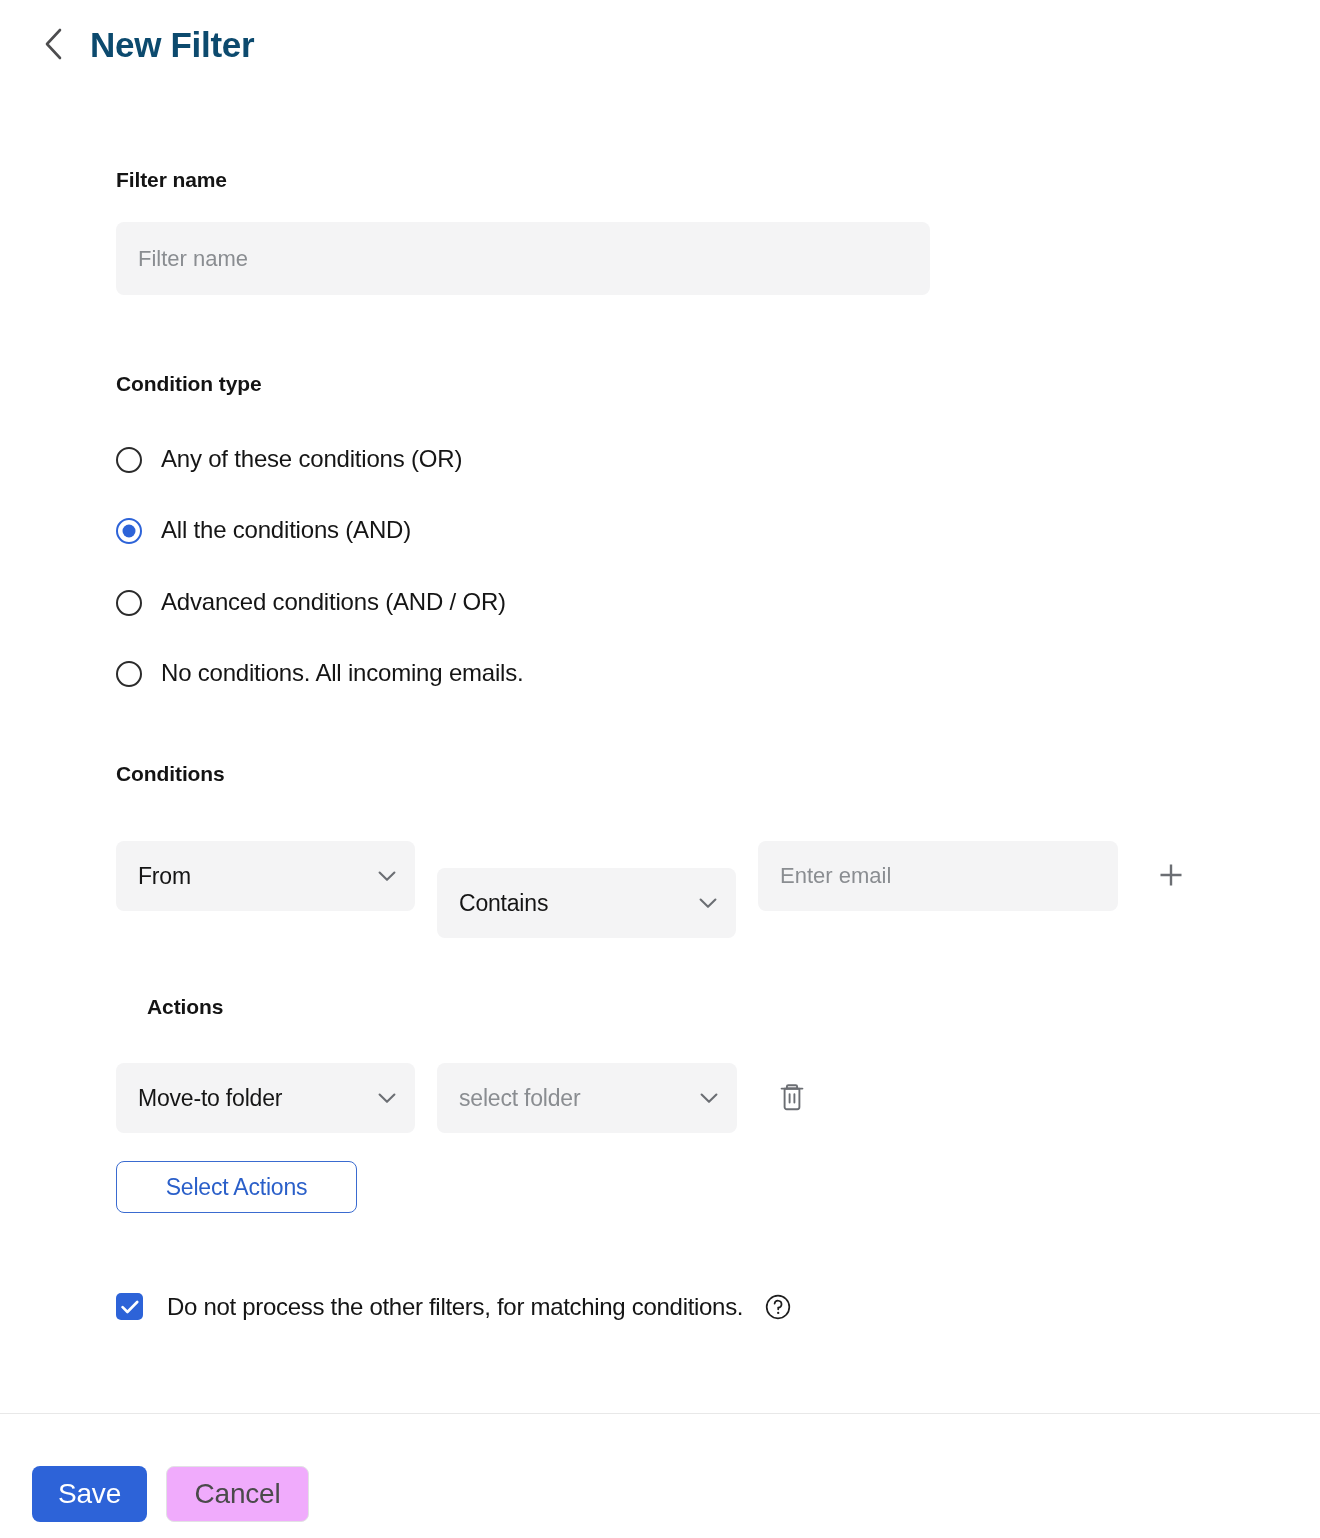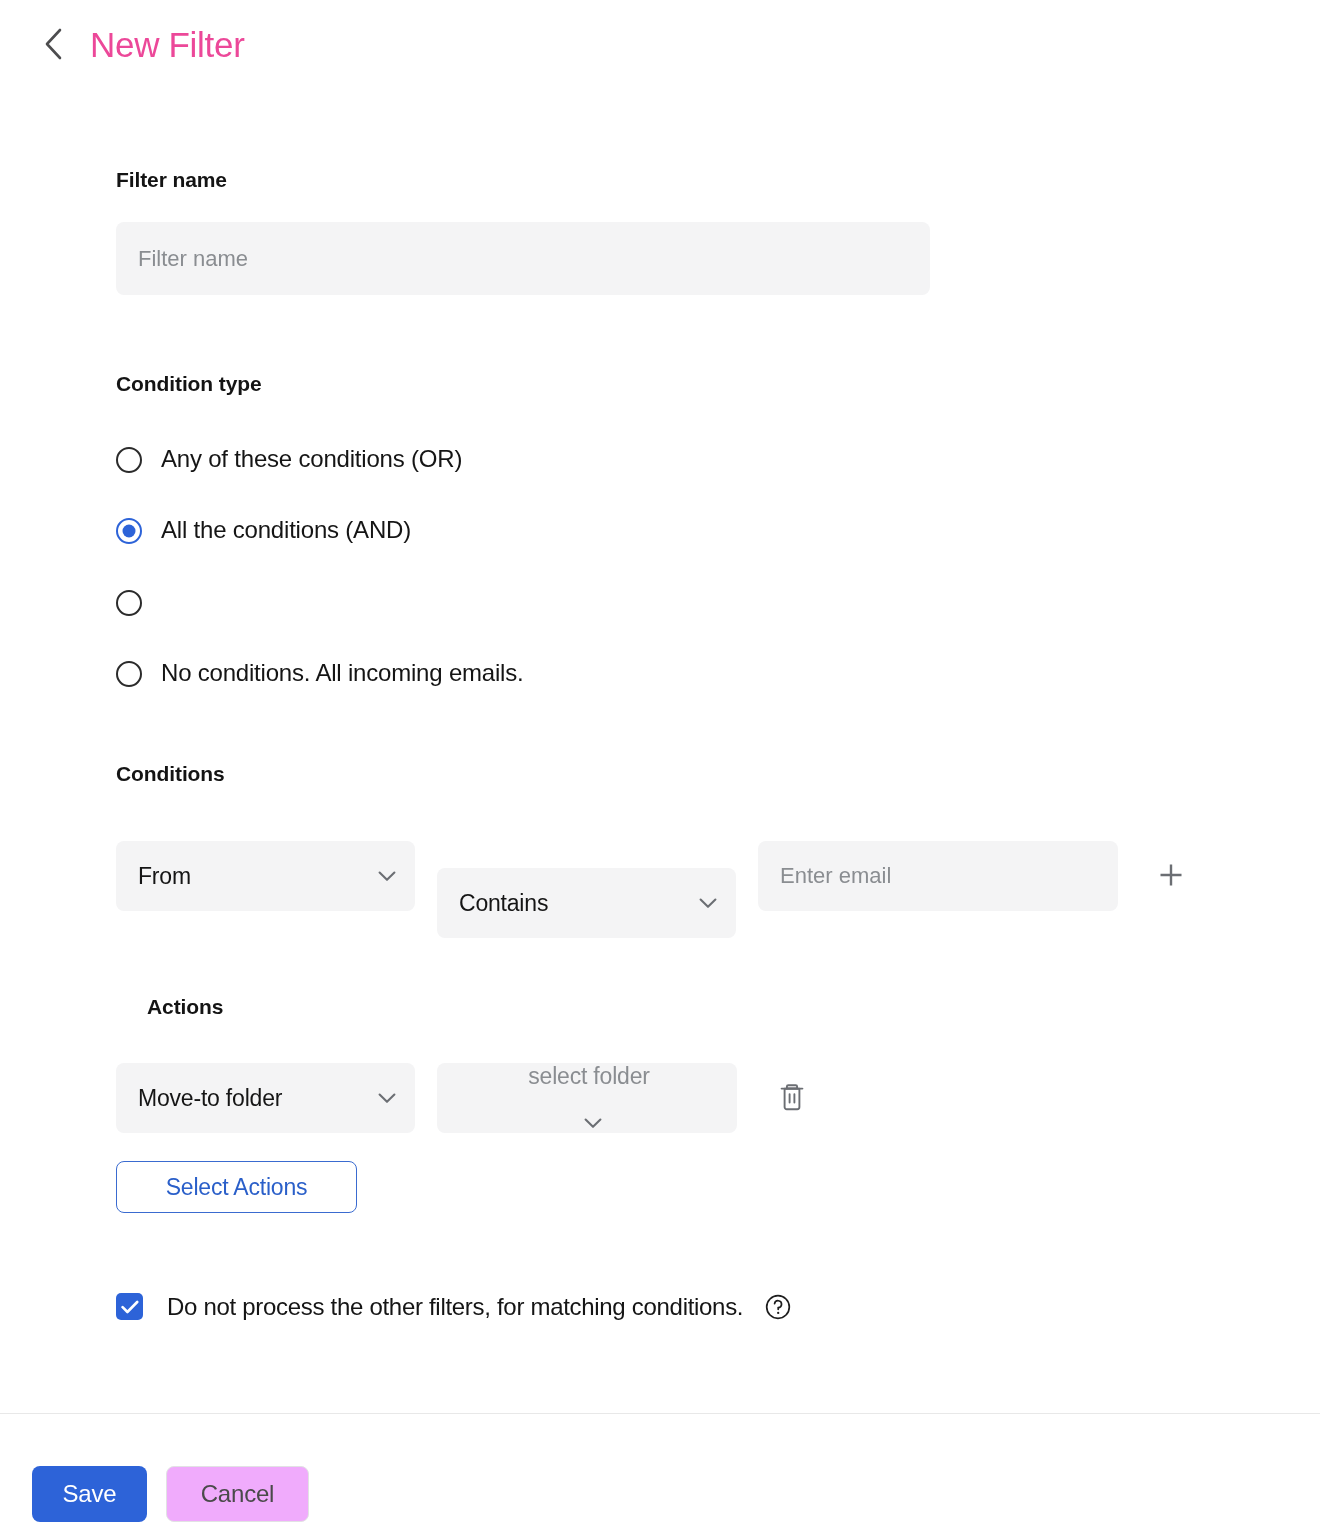--- a/index.html
+++ b/index.html
@@ -34,23 +34,23 @@
     align-items: center;
     justify-content: center;
     cursor: pointer;
     background: none;
     border: none;
     padding: 0;
   }
   .back-btn svg { display: block; }
   .page-title {
     font-size: 35px;
-    font-weight: 400;
+    font-weight: 700;
     letter-spacing: -0.3px;
-    color: #ec4899;
+    color: #0c4a6e;
     line-height: 1;
     margin: 0;
   }
 
   
   .form-wrap {
     position: absolute;
     top: 0;
     left: 0;
     width: 1320px;
@@ -171,21 +171,21 @@
     align-items: center;
     justify-content: center;
     background: none;
     border: none;
     padding: 0;
     cursor: pointer;
   }
 
   
   #action-type   { left: 116px; top: 1063px; width: 299px; align-items: center; }
-  #action-target { left: 437px; top: 1063px; width: 300px; flex-direction: column; }
+  #action-target { left: 437px; top: 1063px; width: 300px; }
   #delete-action-btn {
     position: absolute;
     left: 770px;
     top: 1076px;
     width: 44px;
     height: 44px;
     display: flex;
     align-items: center;
     justify-content: center;
     background: none;
@@ -265,21 +265,21 @@
   .footer {
     position: absolute;
     left: 32px;
     top: 1466px;
     display: flex;
     align-items: center;
     gap: 19px;
   }
   .btn {
     font-family: "Liberation Sans", sans-serif;
-    font-size: 24px;
+    font-size: 28px;
     border-radius: 8px;
     cursor: pointer;
     padding: 12px;
     line-height: 1;
     letter-spacing: -0.2px;
   }
   #save-button {
     width: 115px;
     height: 56px;
     background: #2d63d8;
@@ -320,20 +320,21 @@
     <span class="radio-label">Any of these conditions (OR)</span>
   </div>
 
   <div class="radio-row selected" style="top:518px;">
     <span class="radio-mark"></span>
     <span class="radio-label">All the conditions (AND)</span>
   </div>
 
   <div class="radio-row" style="top:590px;">
     <span class="radio-mark"></span>
+    <span class="radio-label">Advanced conditions (AND / OR)</span>
   </div>
 
   <div class="radio-row" style="top:661px;">
     <span class="radio-mark"></span>
     <span class="radio-label">No conditions. All incoming emails.</span>
   </div>
 
   <div class="section-label" style="top:762px;">Conditions</div>
 
   <div class="select-box" id="cond-field">

